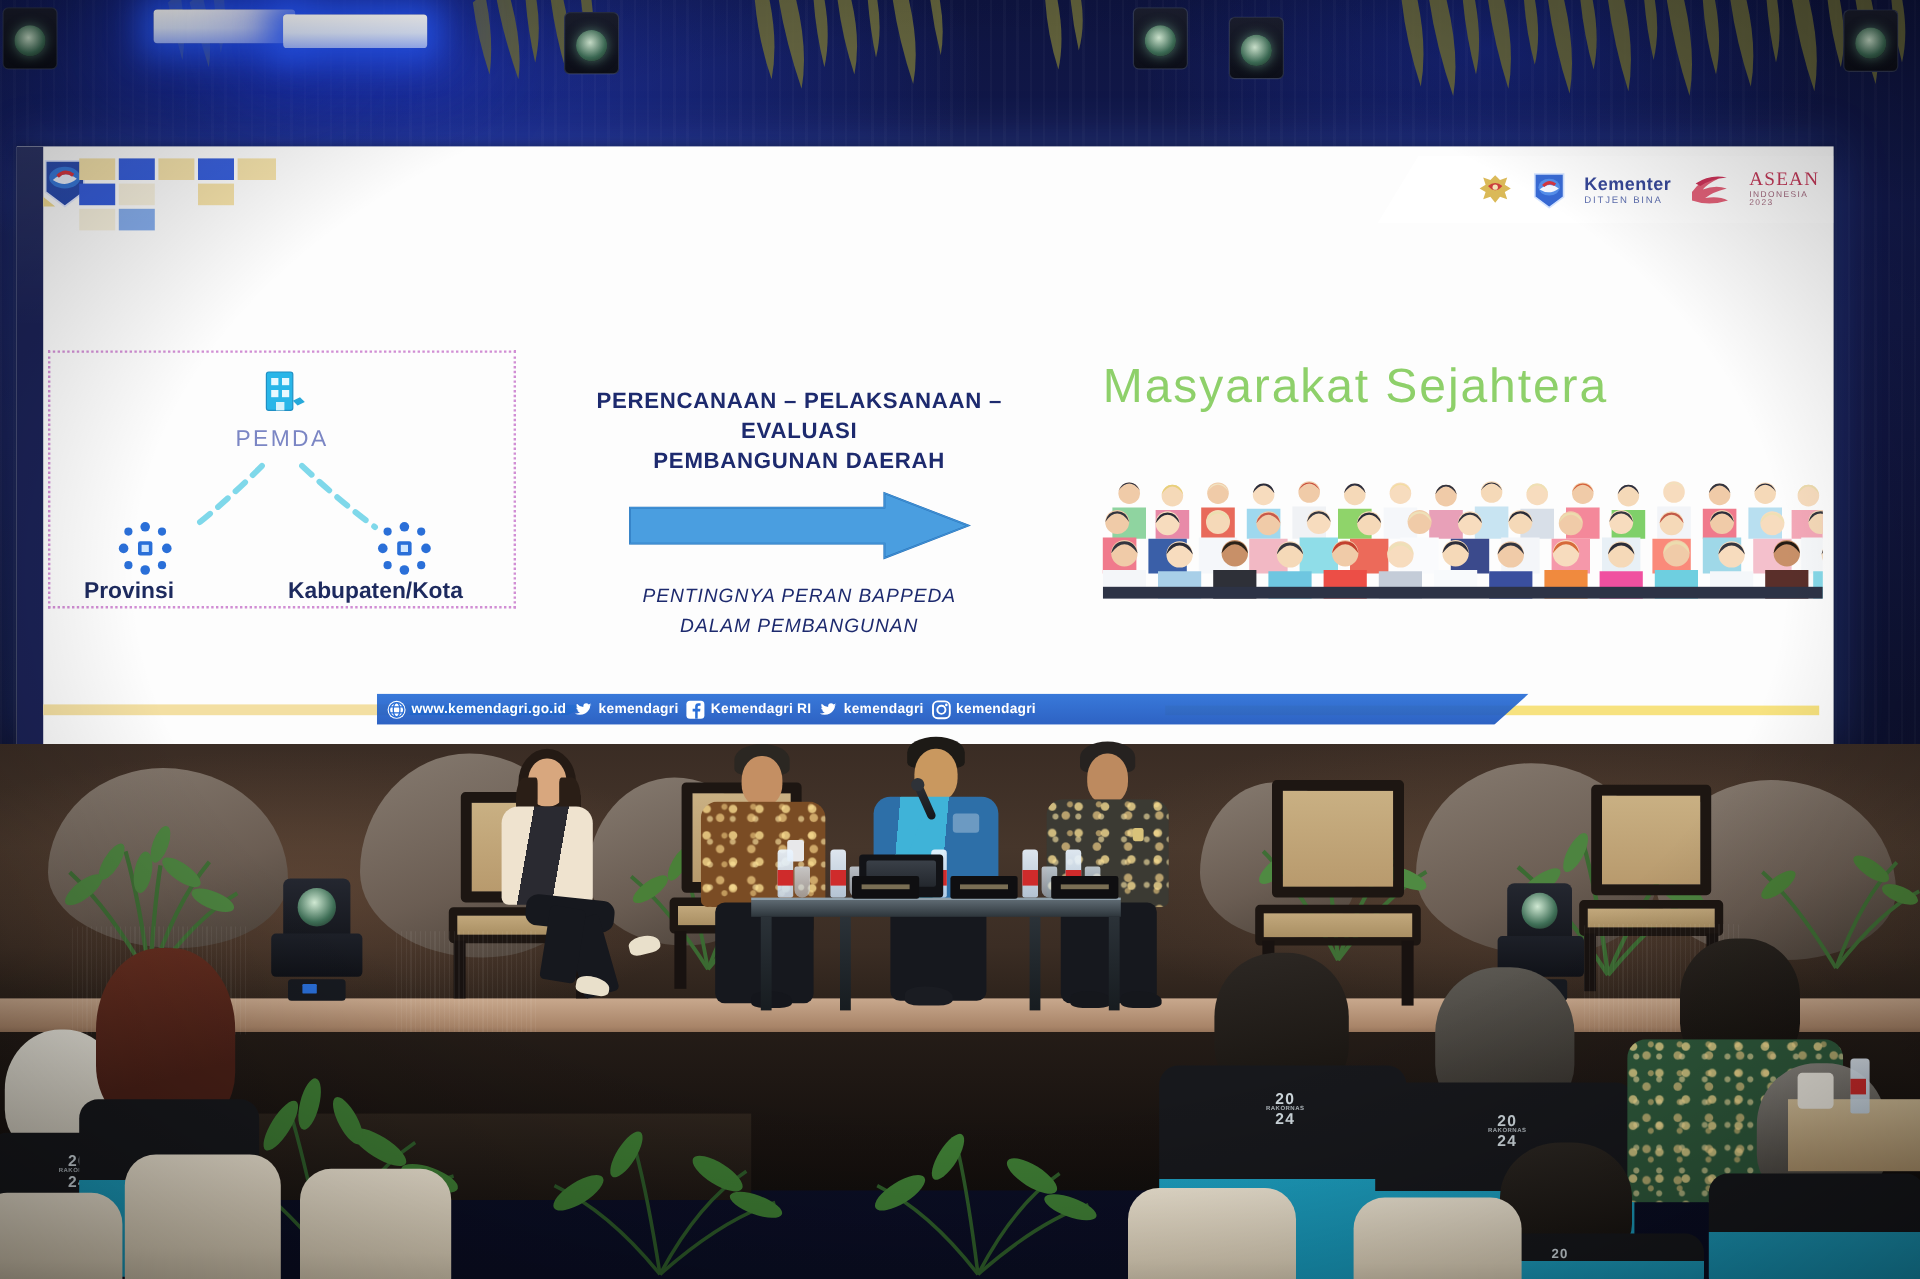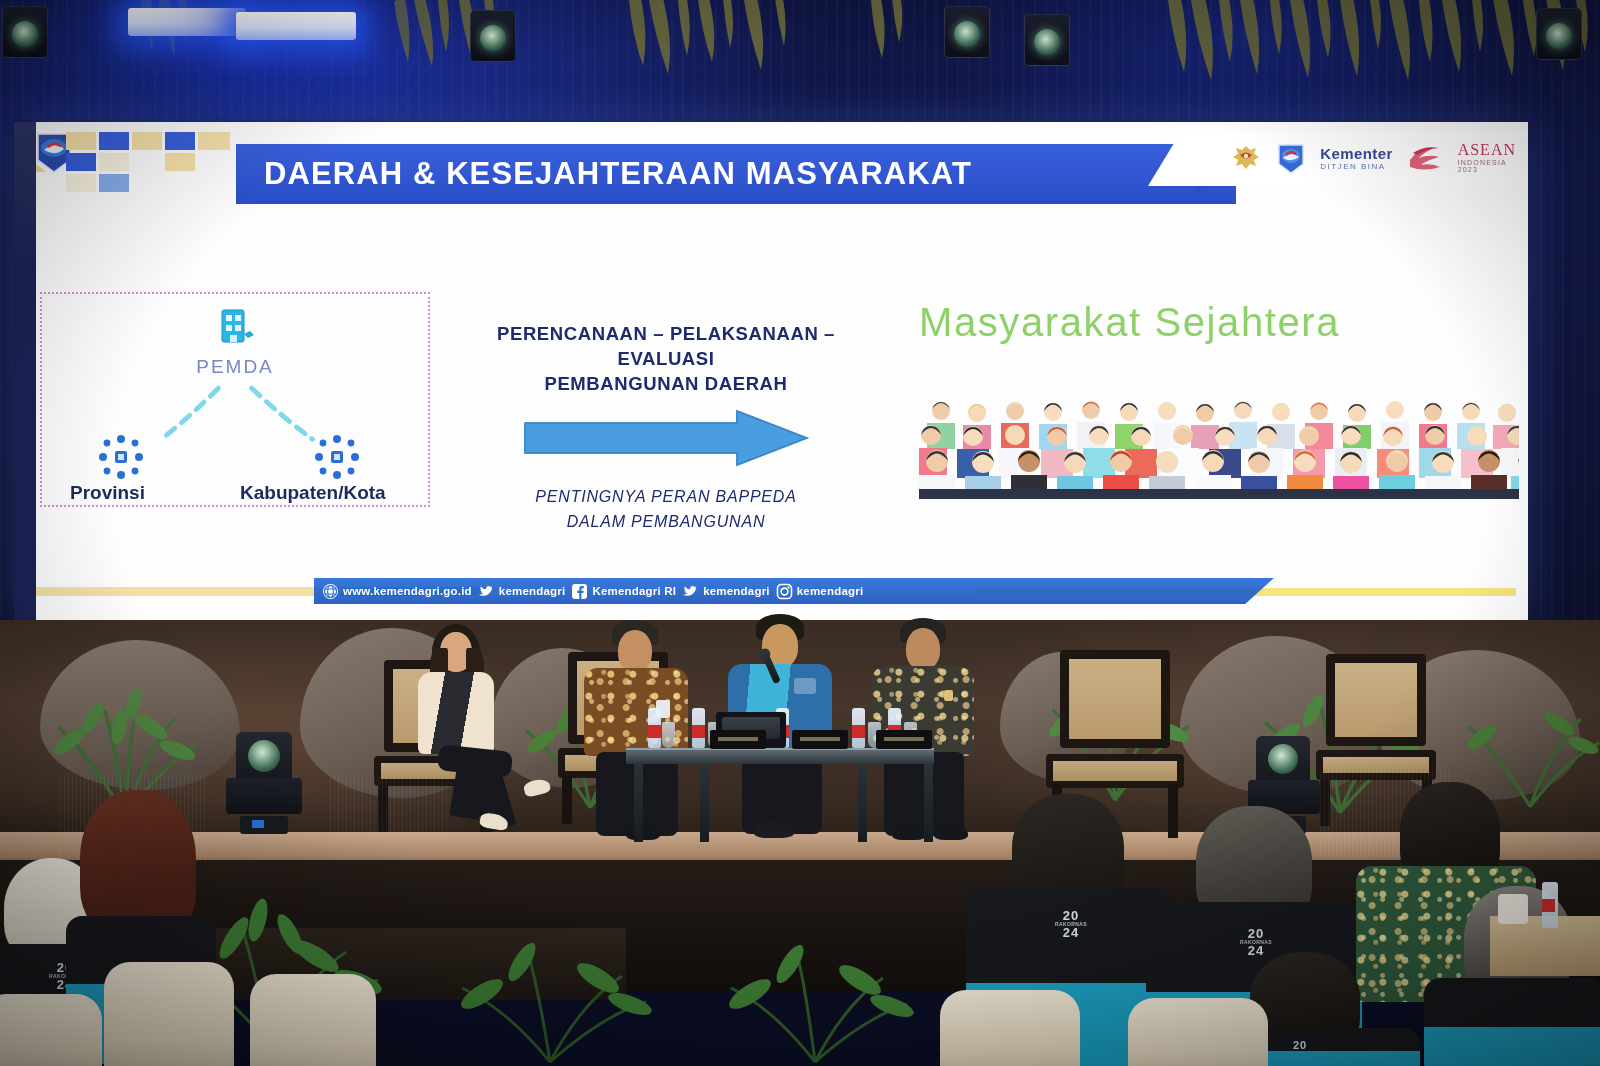--- a/index.html
+++ b/index.html
@@ -337,23 +337,20 @@
       <div class="msq" style="left:66px;top:0;  width:30px;height:18px;background:#f3dfa2;"></div>
       <div class="msq" style="left:99px;top:0;  width:30px;height:18px;background:#2a53d8;"></div>
       <div class="msq" style="left:132px;top:0; width:32px;height:18px;background:#f3dfa2;"></div>
       <div class="msq" style="left:0;   top:21px;width:30px;height:18px;background:#2a53d8;"></div>
       <div class="msq" style="left:33px;top:21px;width:30px;height:18px;background:#f7f0dc;"></div>
       <div class="msq" style="left:99px;top:21px;width:30px;height:18px;background:#f3dfa2;"></div>
       <div class="msq" style="left:0;   top:42px;width:30px;height:18px;background:#f7f0dc;"></div>
       <div class="msq" style="left:33px;top:42px;width:30px;height:18px;background:#7fa8ea;"></div>
     </div>
 
-    <div class="title-bar">
-      <span class="title-text">DAERAH &amp; KESEJAHTERAAN MASYARAKAT</span>
-    </div>
 
     <div class="logo-band">
       <svg class="logo-garuda" viewBox="0 0 32 30">
         <path d="M16 3 l4 4 l6 -2 l-2 6 l5 3 l-5 3 l2 6 l-6 -2 l-4 5 l-4 -5 l-6 2 l2 -6 l-5 -3 l5 -3 l-2 -6 l6 2z" fill="#d8b44a"></path>
         <path d="M10 12 q6 -5 12 0 q-6 7 -12 0z" fill="#c8302c"></path>
         <circle cx="16" cy="13" r="2.2" fill="#f3e3b0"></circle>
       </svg>
       <svg class="logo-shield" viewBox="0 0 30 32">
         <path d="M3 3 h24 v19 l-12 9 L3 22 z" fill="#2b5fd0"></path>
         <path d="M3 3 h24 v19 l-12 9 L3 22 z" fill="none" stroke="#cfe0ff" stroke-width="1.4"></path>

